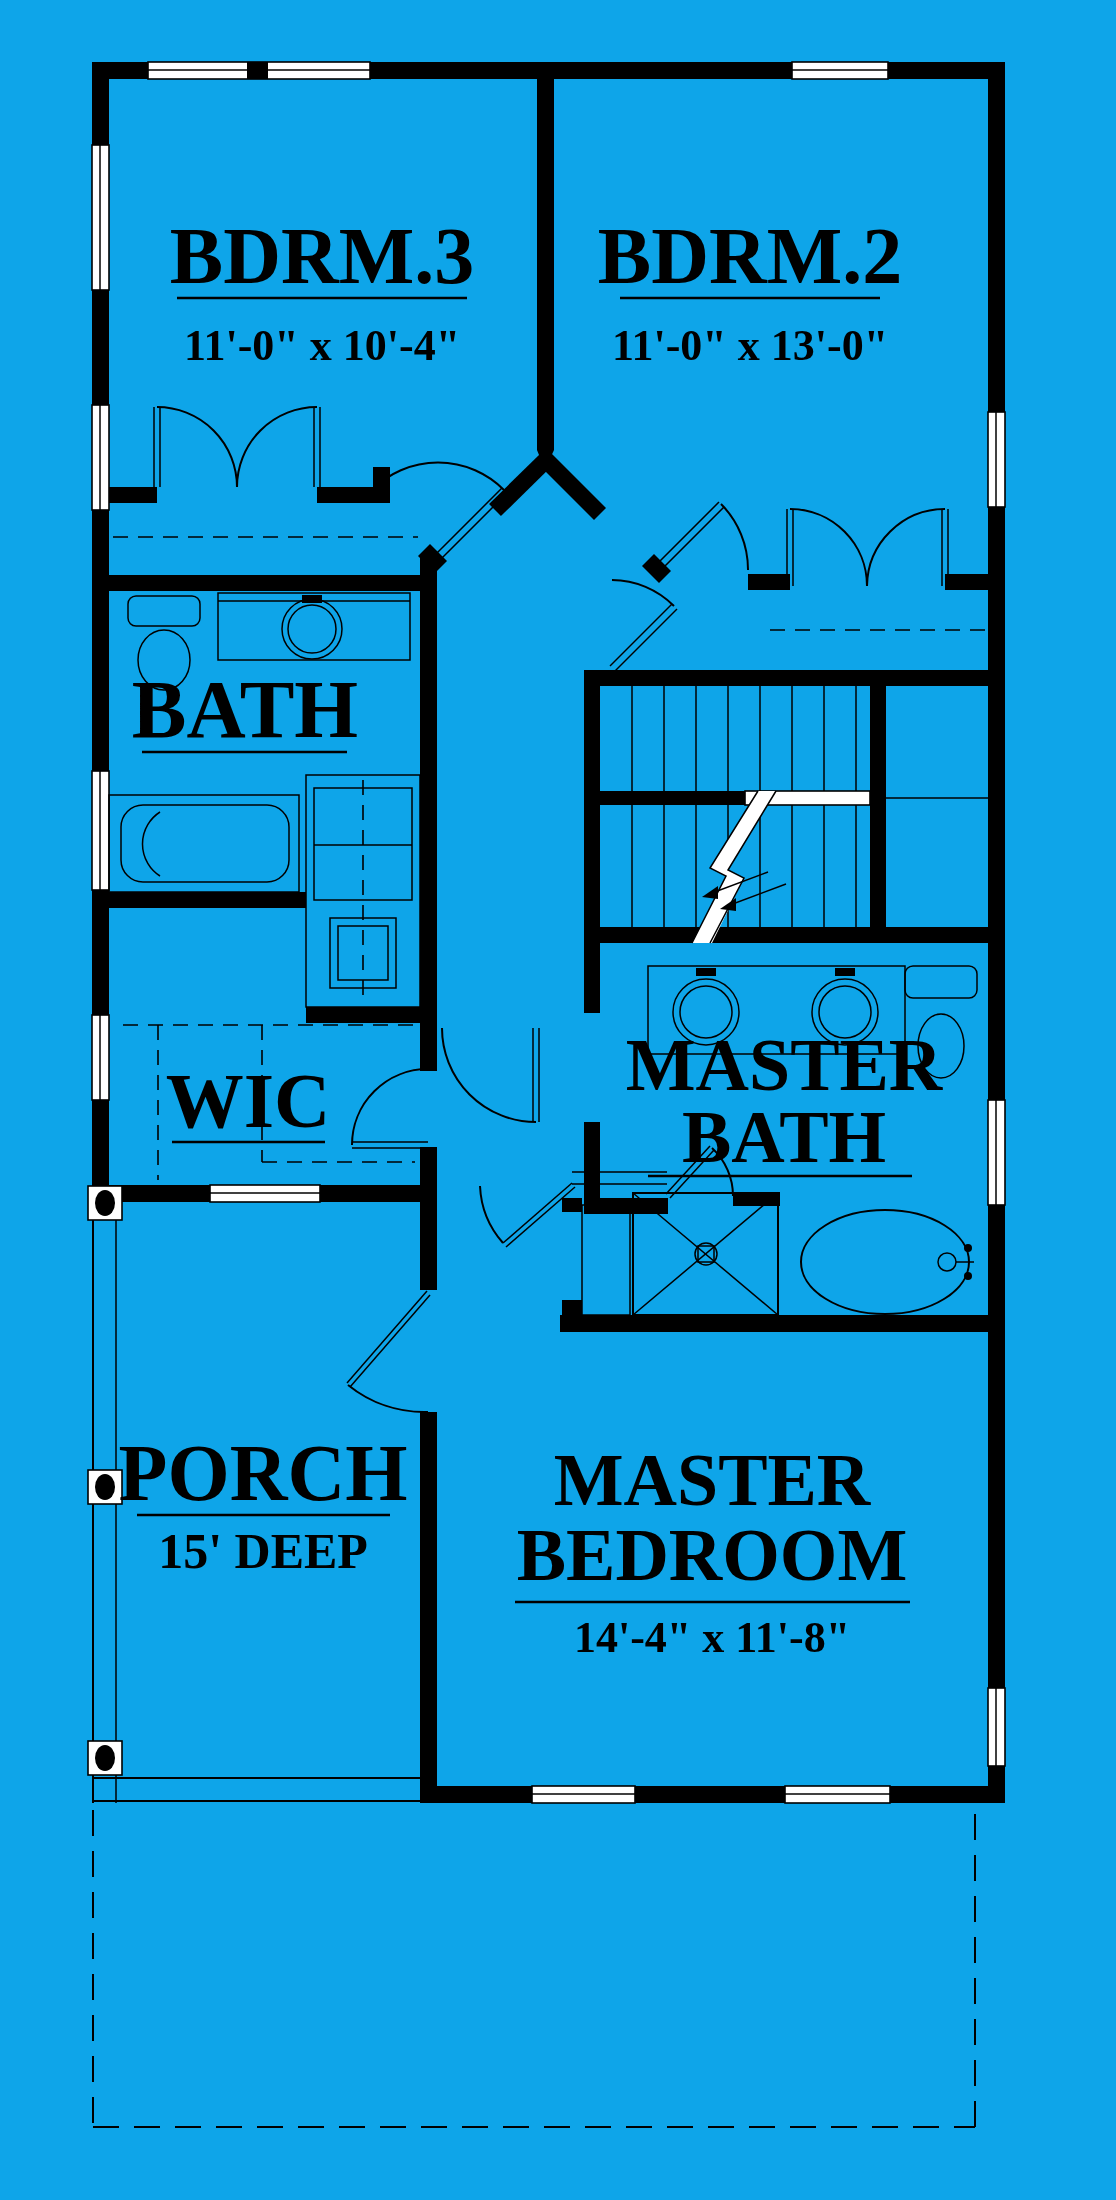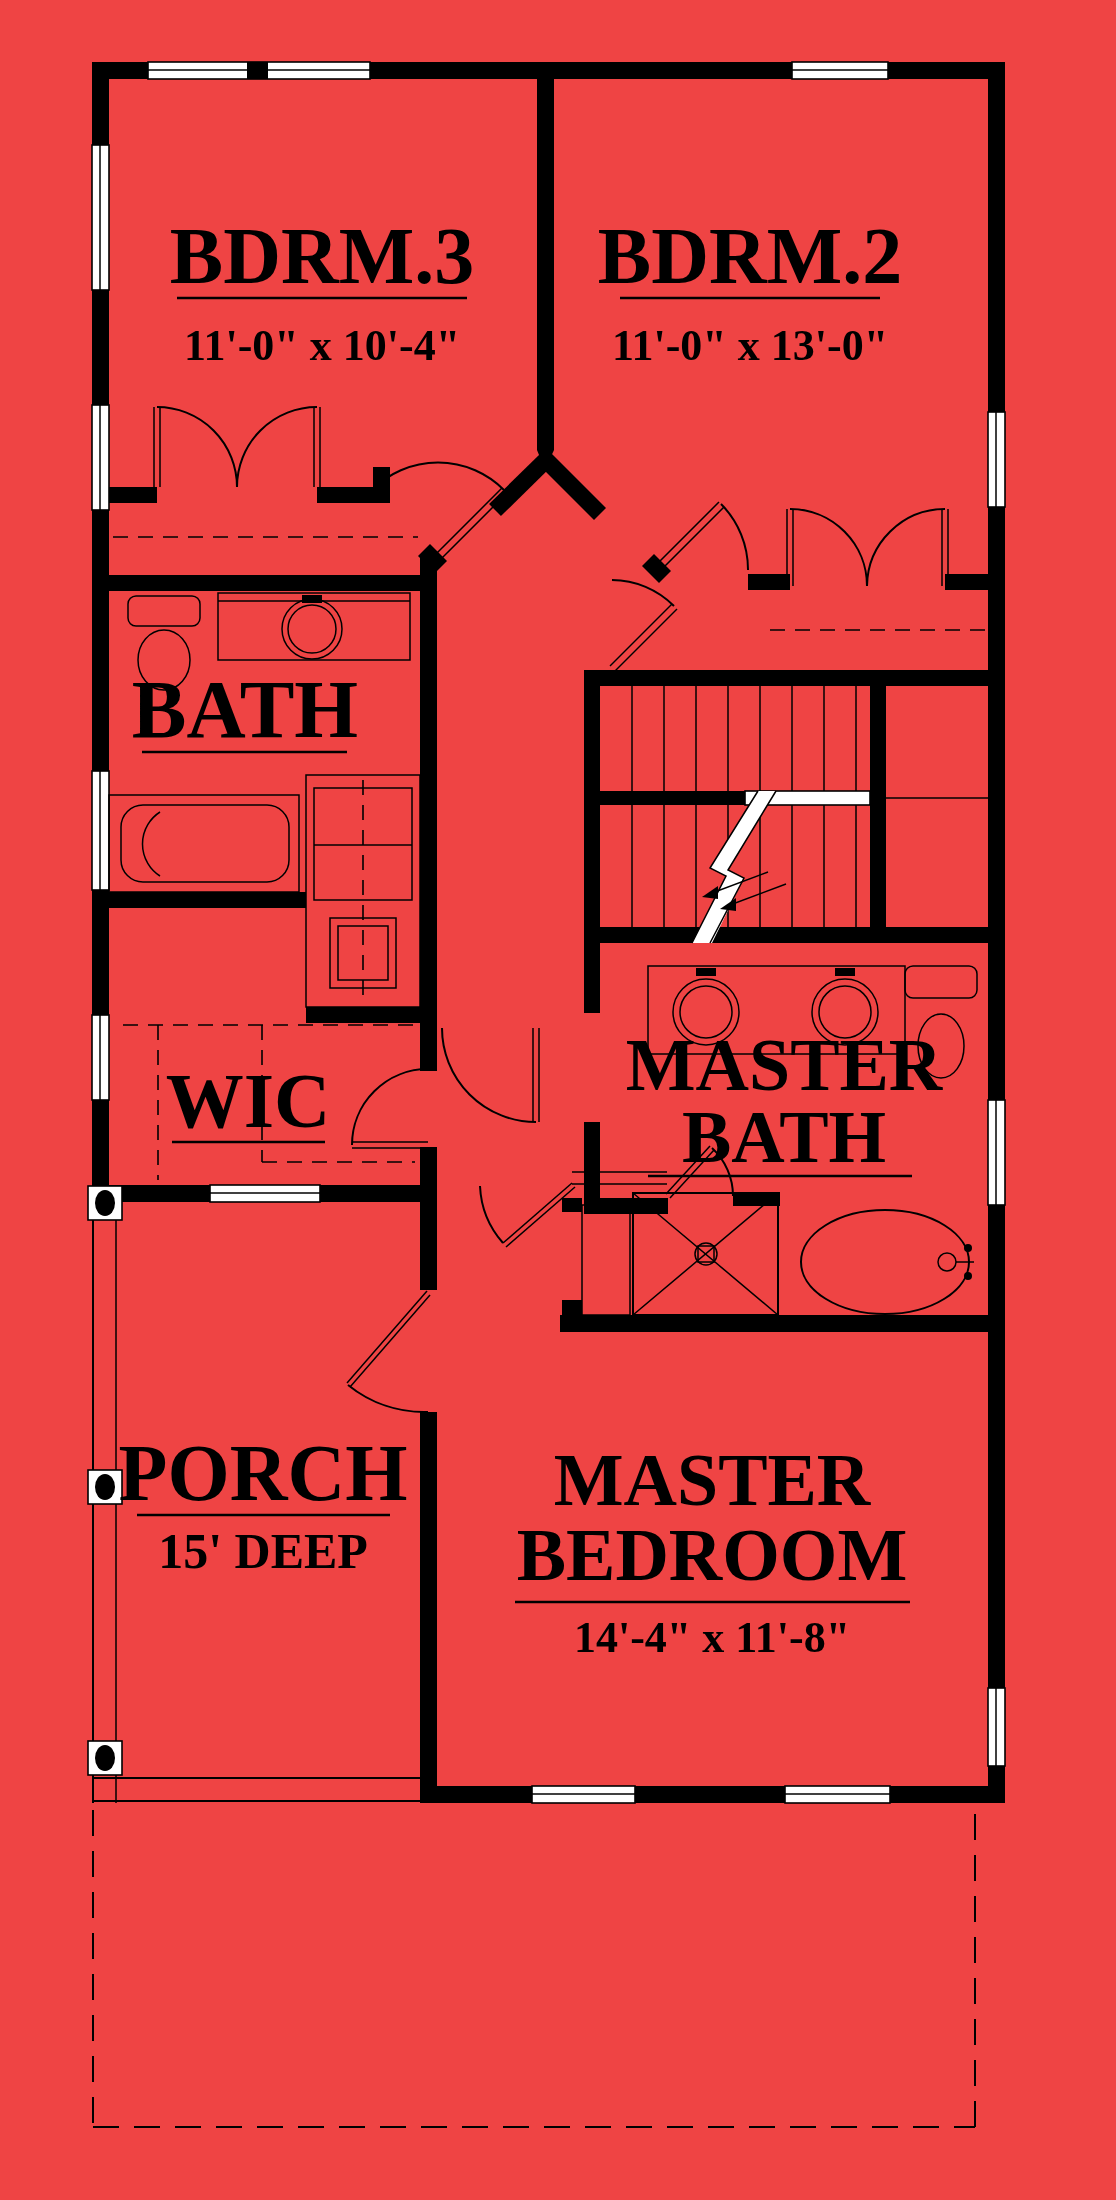--- a/index.html
+++ b/index.html
@@ -1,16 +1,16 @@
 <!DOCTYPE html>
 <html><head>
 <meta charset="utf-8">
 <style>
   html,body{margin:0;padding:0;background:#ffffff;}
-  .sheet{width:1116px;height:2200px;background:#ef4444;position:relative;overflow:hidden;}
+  .sheet{width:1116px;height:2200px;background:#0ea5e9;position:relative;overflow:hidden;}
   svg{display:block;}
   .room-label{font-family:"Liberation Serif","DejaVu Serif",serif;font-weight:700;fill:#000;}
   .dims-label{font-family:"Liberation Serif","DejaVu Serif",serif;font-weight:700;fill:#000;}
   .wall{fill:#000;stroke:none;}
   .wallstroke{stroke:#000;stroke-width:17;fill:none;}
   .thin{stroke:#000;stroke-width:2;fill:none;}
   .thin15{stroke:#000;stroke-width:1.5;fill:none;}
   .winrect{fill:#fff;stroke:#000;stroke-width:1.6;}
   .dash{stroke:#000;stroke-width:1.6;fill:none;stroke-dasharray:15 10;}
   .dashbig{stroke:#000;stroke-width:2;fill:none;stroke-dasharray:26 15;}

